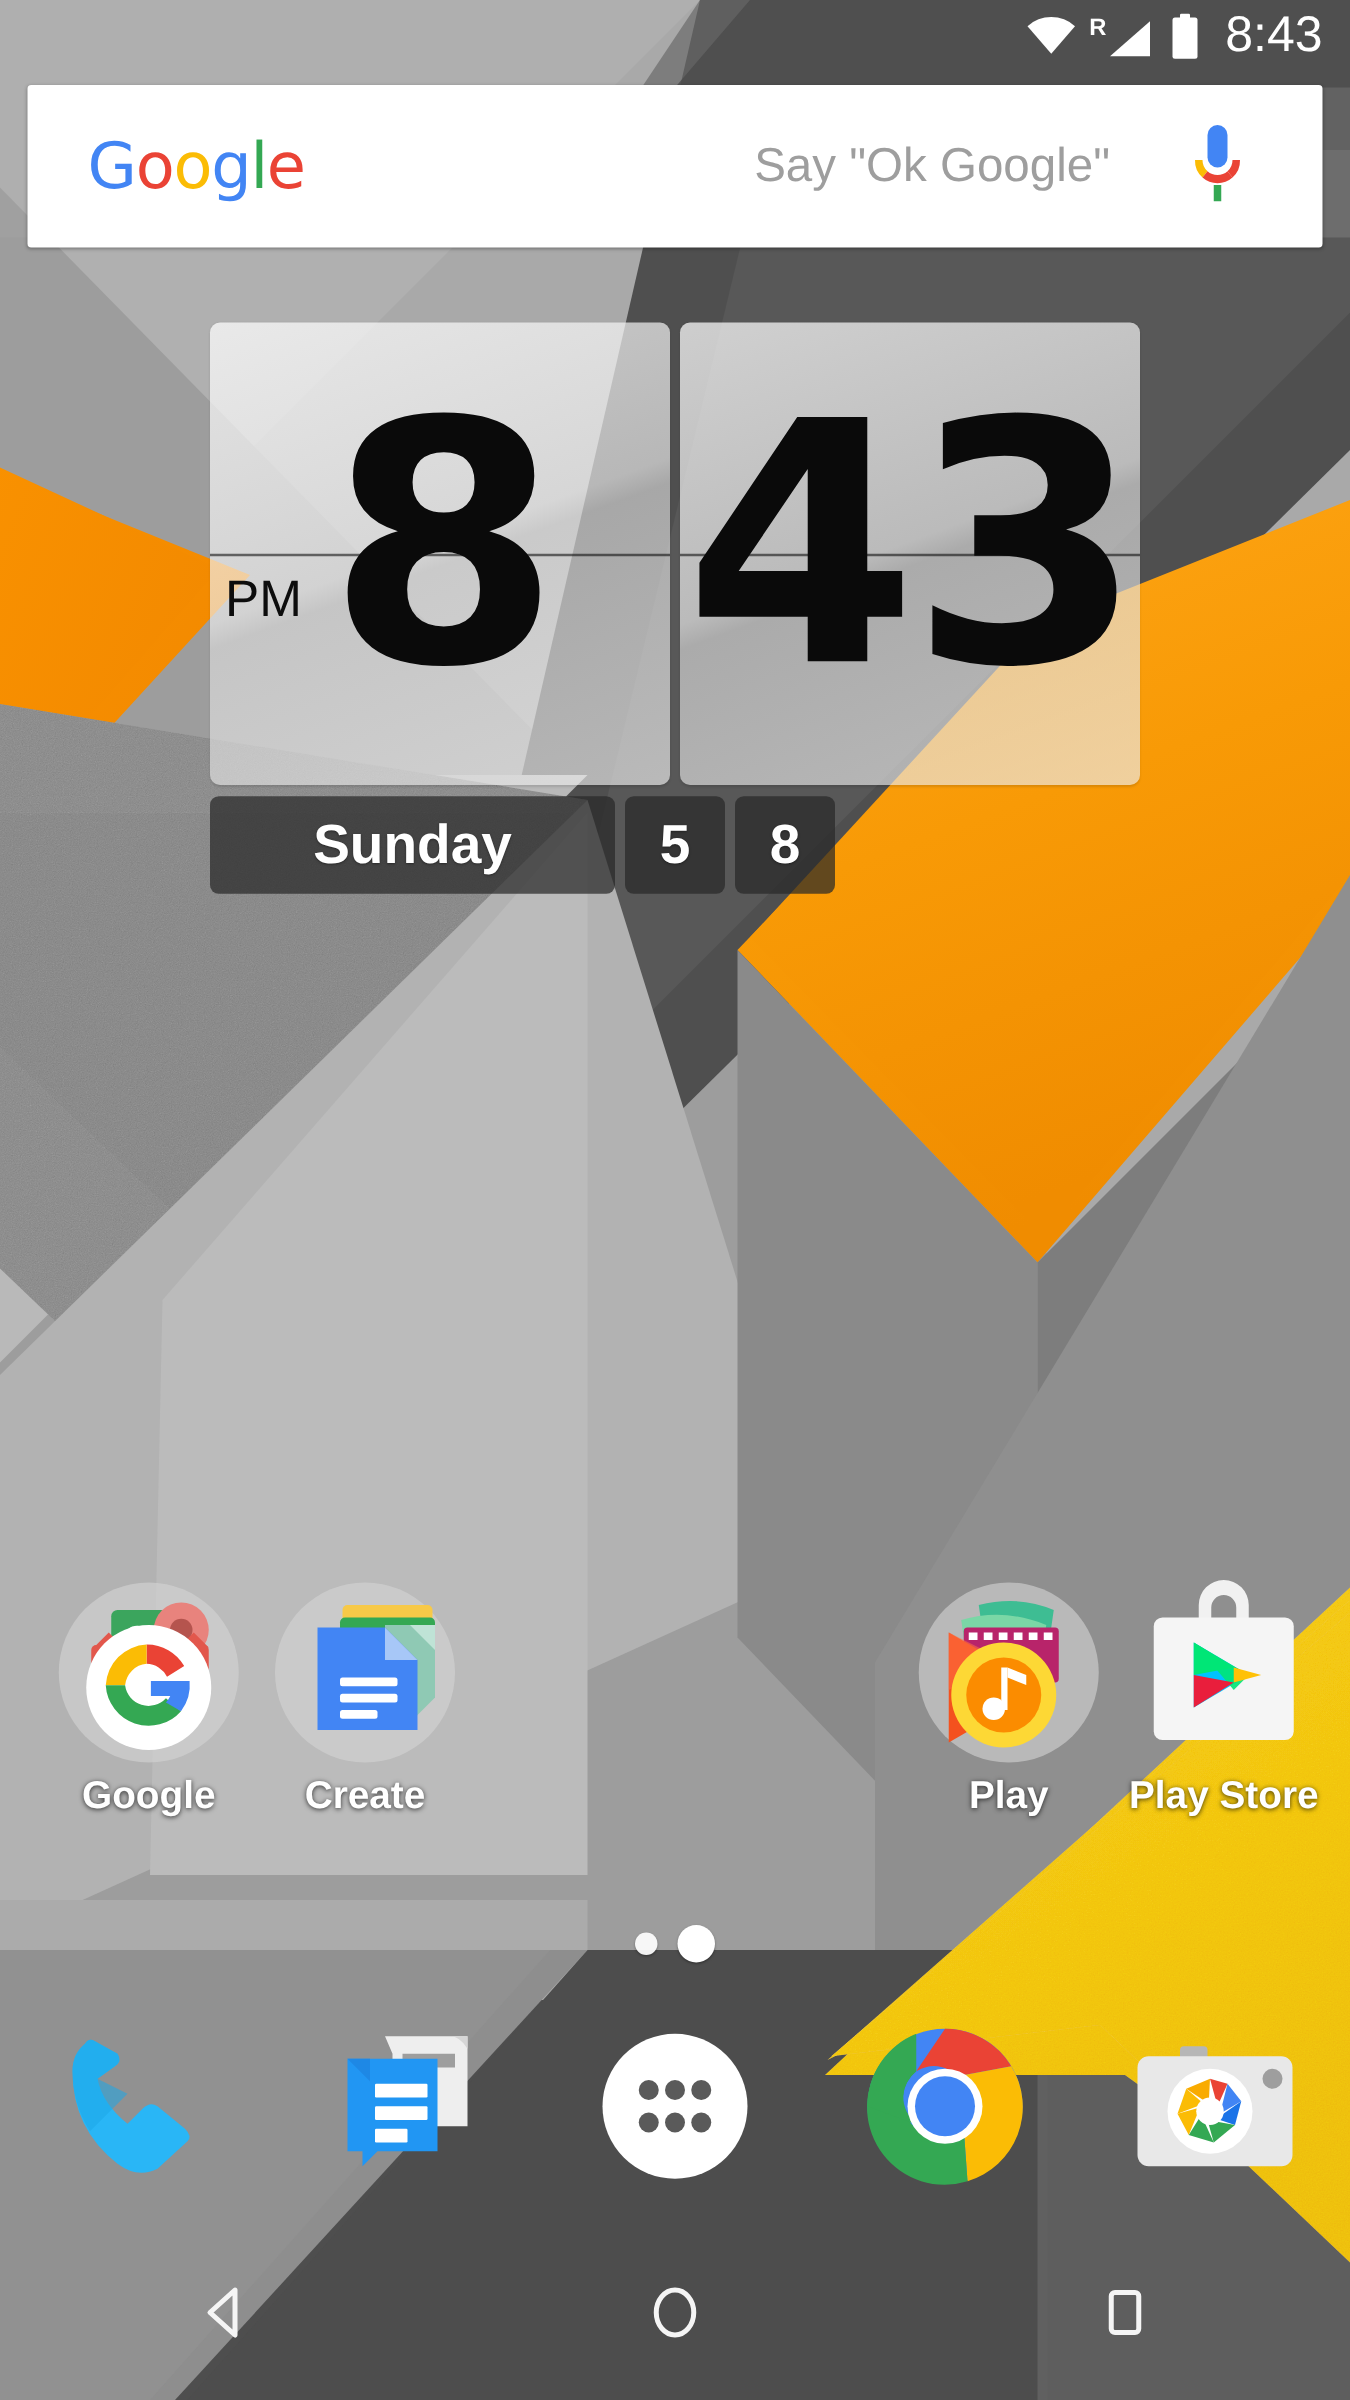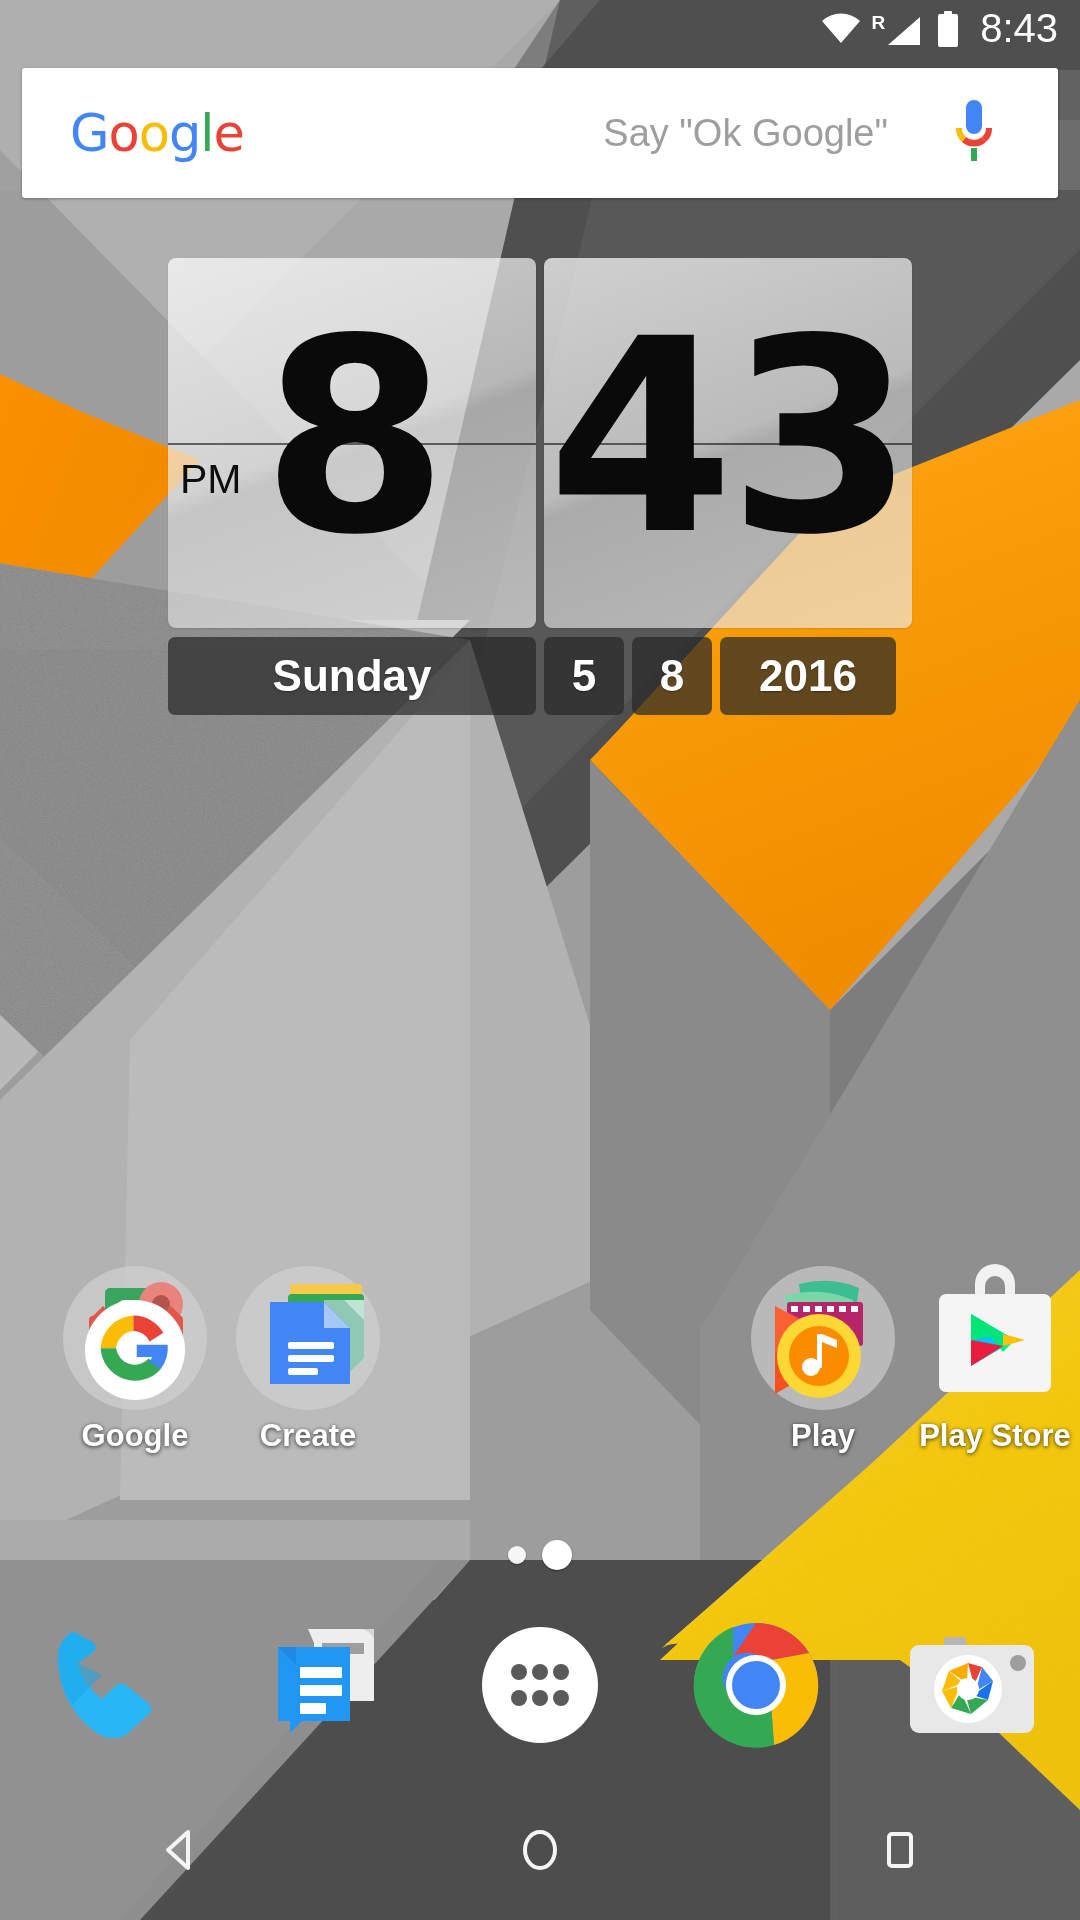--- a/index.html
+++ b/index.html
@@ -92,28 +92,28 @@
     font-family:"Liberation Sans", sans-serif;
   }
   #date-row { display:flex; gap:8px; margin-top:9px; }
   .date-chip {
     background:rgba(40,40,40,.72); border-radius:7px;
     color:#fff; font-weight:bold; font-size:44px;
     display:flex; align-items:center; justify-content:center;
     height:78px;
     text-shadow:0 1px 2px rgba(0,0,0,.4);
   }
-  #chip-day  { width:368px; }
+  #chip-day  { width:324px; }
   #chip-date { width:80px; }
   #chip-mon  { width:80px; }
   #chip-year { width:176px; }
 
   
   #app-grid {
-    position:absolute; left:17px; top:1262px; width:940px; height:240px;
+    position:absolute; left:1px; top:1262px; width:940px; height:240px;
     z-index:30;
   }
   .app-cell {
     position:absolute; width:216px; text-align:center;
   }
   .app-icon-wrap {
     width:216px; height:152px; position:relative;
     display:flex; align-items:center; justify-content:center;
   }
   .app-label {
@@ -309,21 +309,20 @@
         <span class="flip-digits">8</span>
       </div>
       <div class="flip-card">
         <span class="flip-digits">43</span>
       </div>
     </div>
     <div id="date-row">
       <div class="date-chip" id="chip-day">Sunday</div>
       <div class="date-chip" id="chip-date">5</div>
       <div class="date-chip" id="chip-mon">8</div>
-      <div class="date-chip" id="chip-year">2016</div>
     </div>
   </div>
 
   <div id="app-grid">
 
     <div class="app-cell" style="left:10px; top:0;">
       <div class="app-icon-wrap">
         <svg width="152" height="152" viewBox="0 0 152 152">
           <circle cx="76" cy="76" r="72" fill="#d4d4d4" opacity="0.62"></circle>
           <rect x="46" y="26" width="62" height="46" rx="5" fill="#3ba55d"></rect>

